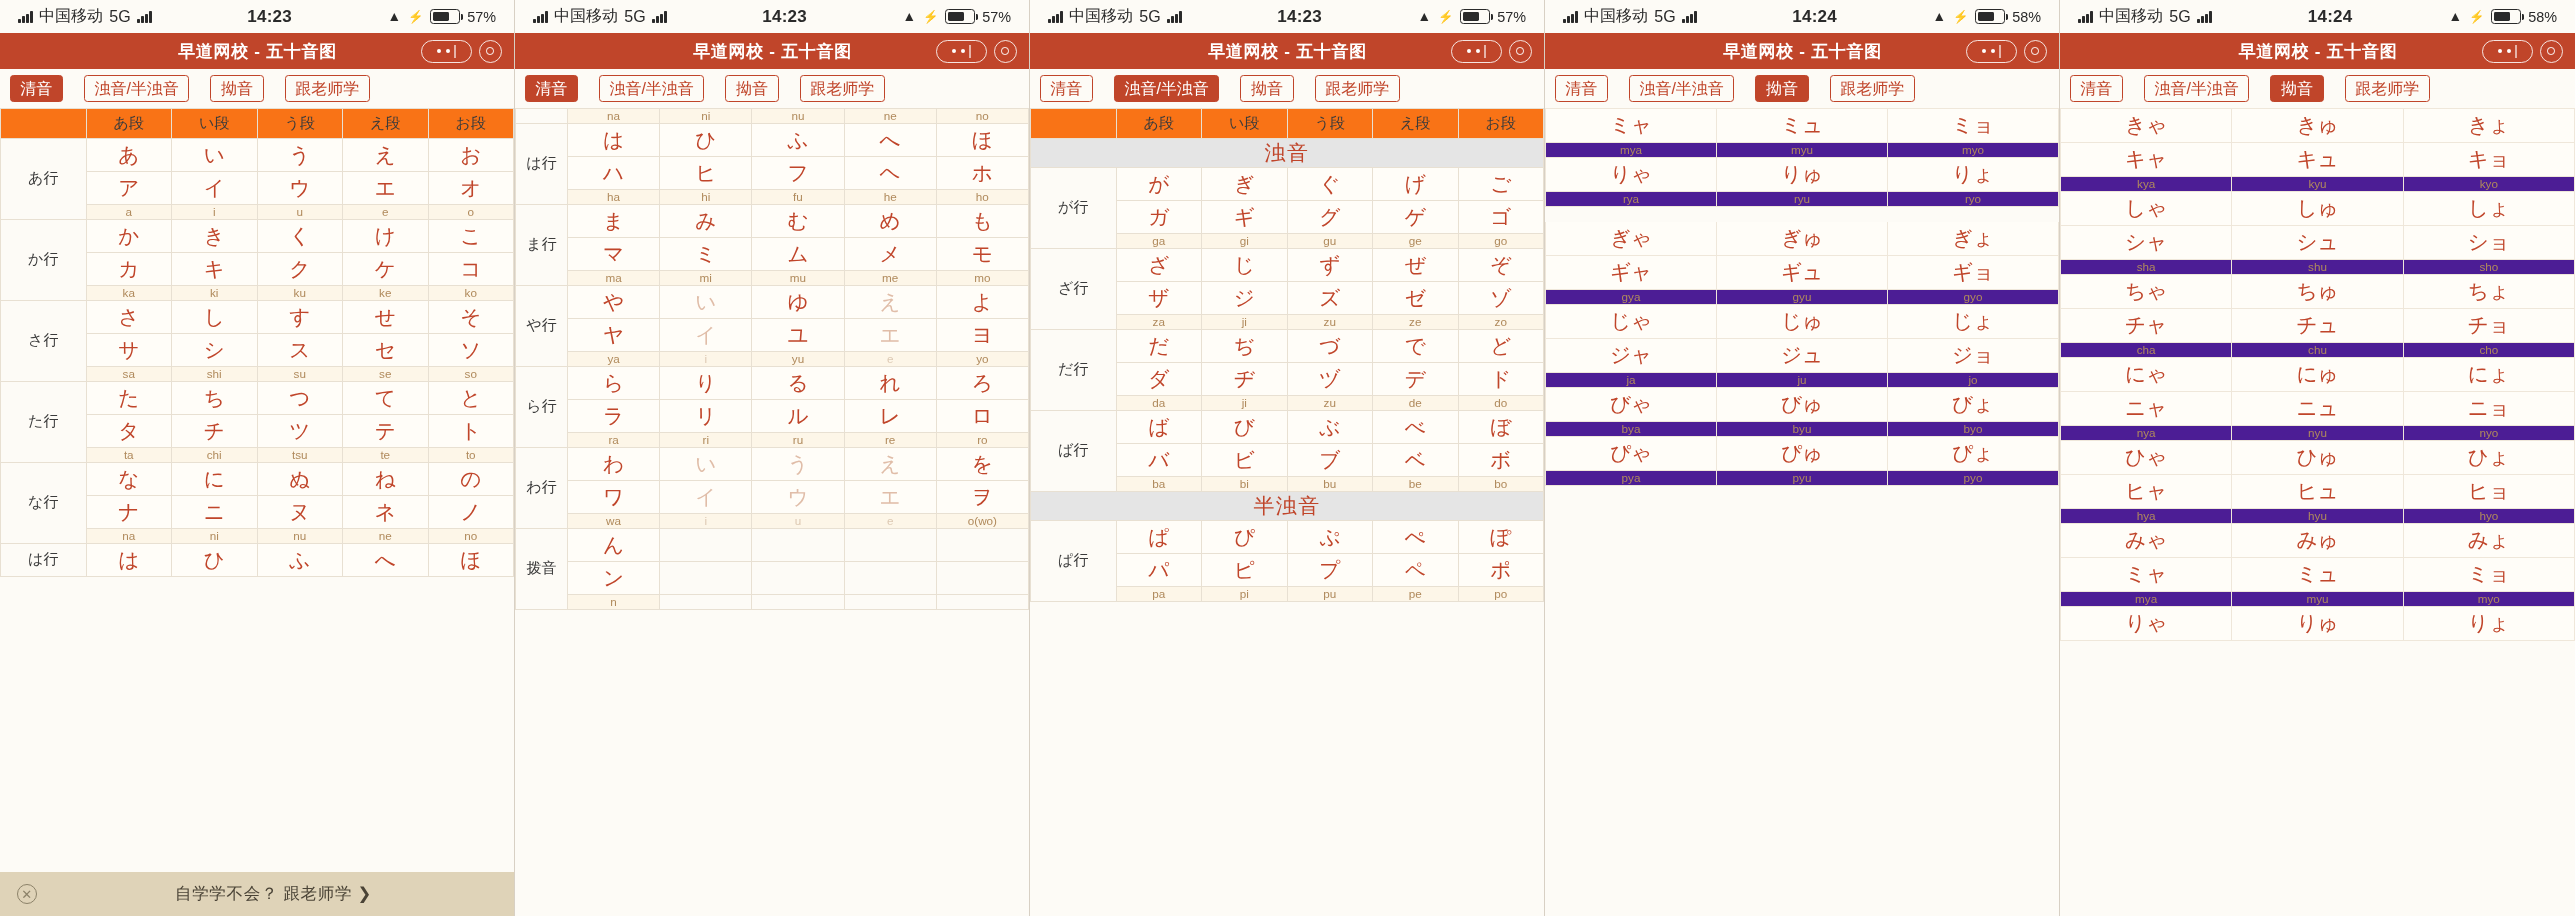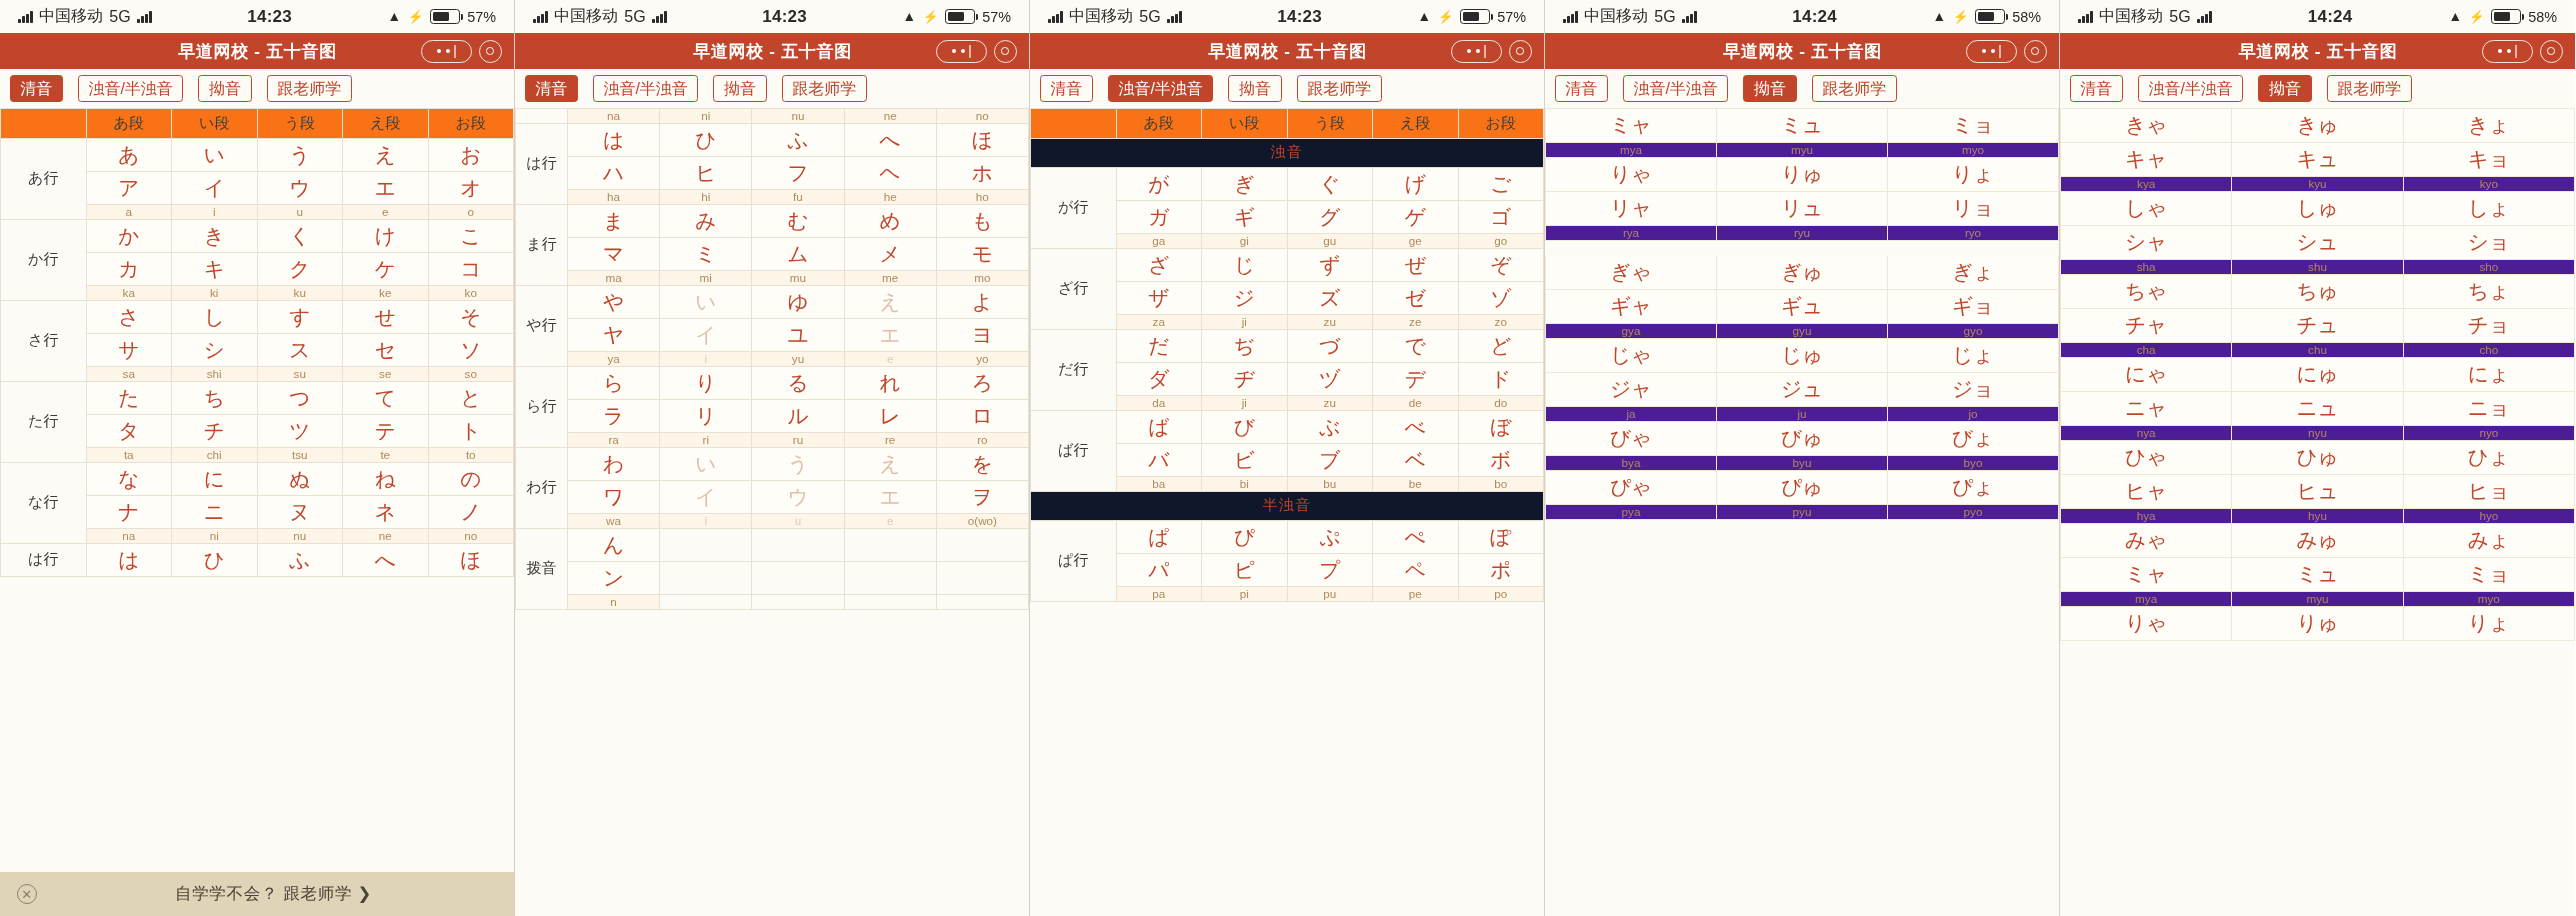--- a/index.html
+++ b/index.html
@@ -99,21 +99,21 @@
     border: 1.4px solid rgba(255,255,255,.85);
     display:flex; align-items:center; justify-content:center;
   }
   .circ .inner { width: 7.6px; height: 7.6px; border-radius: 50%; border: 1.4px solid #fff; }
 
   
   .tabs {
     flex: 0 0 37px;
     display: flex;
     align-items: center;
-    gap: 15px;
+    gap: 21px;
     padding: 5.5px 9.6px;
     background: #fdfbf6;
   }
   .tab {
     border: 1.4px solid #c0452a;
     color: #c0452a;
     background: #fdfbf6;
     border-radius: 3.4px;
     font-size: 16px;
     padding: 4.1px 9.6px;
@@ -161,24 +161,24 @@
   td.romaji {
     font-size: 11.7px;
     color: #b08a5c;
     height: 15px;
     background: #fdf6e8;
   }
   td.dim { color: #e0bda8; }
   td.romaji.dim { color: #ddc9b3; }
   td.empty { background: #fdfbf6; }
   td.sectionhead {
-    font-size: 15px;
+    font-size: 21px;
     color: #c0452a;
     height: 29px;
-    background: #0f172a;
+    background: #e5e5e5;
     letter-spacing: 1.4px;
   }
 
   
   table.yoon { width: 100%; border-collapse: collapse; table-layout: fixed; }
   table.yoon td {
     border: 0.7px solid #efe7da;
     text-align: center;
   }
   table.yoon td.hira, table.yoon td.kata {
@@ -870,25 +870,20 @@
           <td class="romaji">mya</td>
           <td class="romaji">myu</td>
           <td class="romaji">myo</td>
         </tr>
         <tr>
           <td class="hira">りゃ</td>
           <td class="hira">りゅ</td>
           <td class="hira">りょ</td>
         </tr>
         <tr>
-          <td class="kata">リャ</td>
-          <td class="kata">リュ</td>
-          <td class="kata">リョ</td>
-        </tr>
-        <tr>
           <td class="romaji">rya</td>
           <td class="romaji">ryu</td>
           <td class="romaji">ryo</td>
         </tr>
         <tr>
           <td class="blankr"></td>
           <td class="blankr"></td>
           <td class="blankr"></td>
         </tr>
         <tr>

